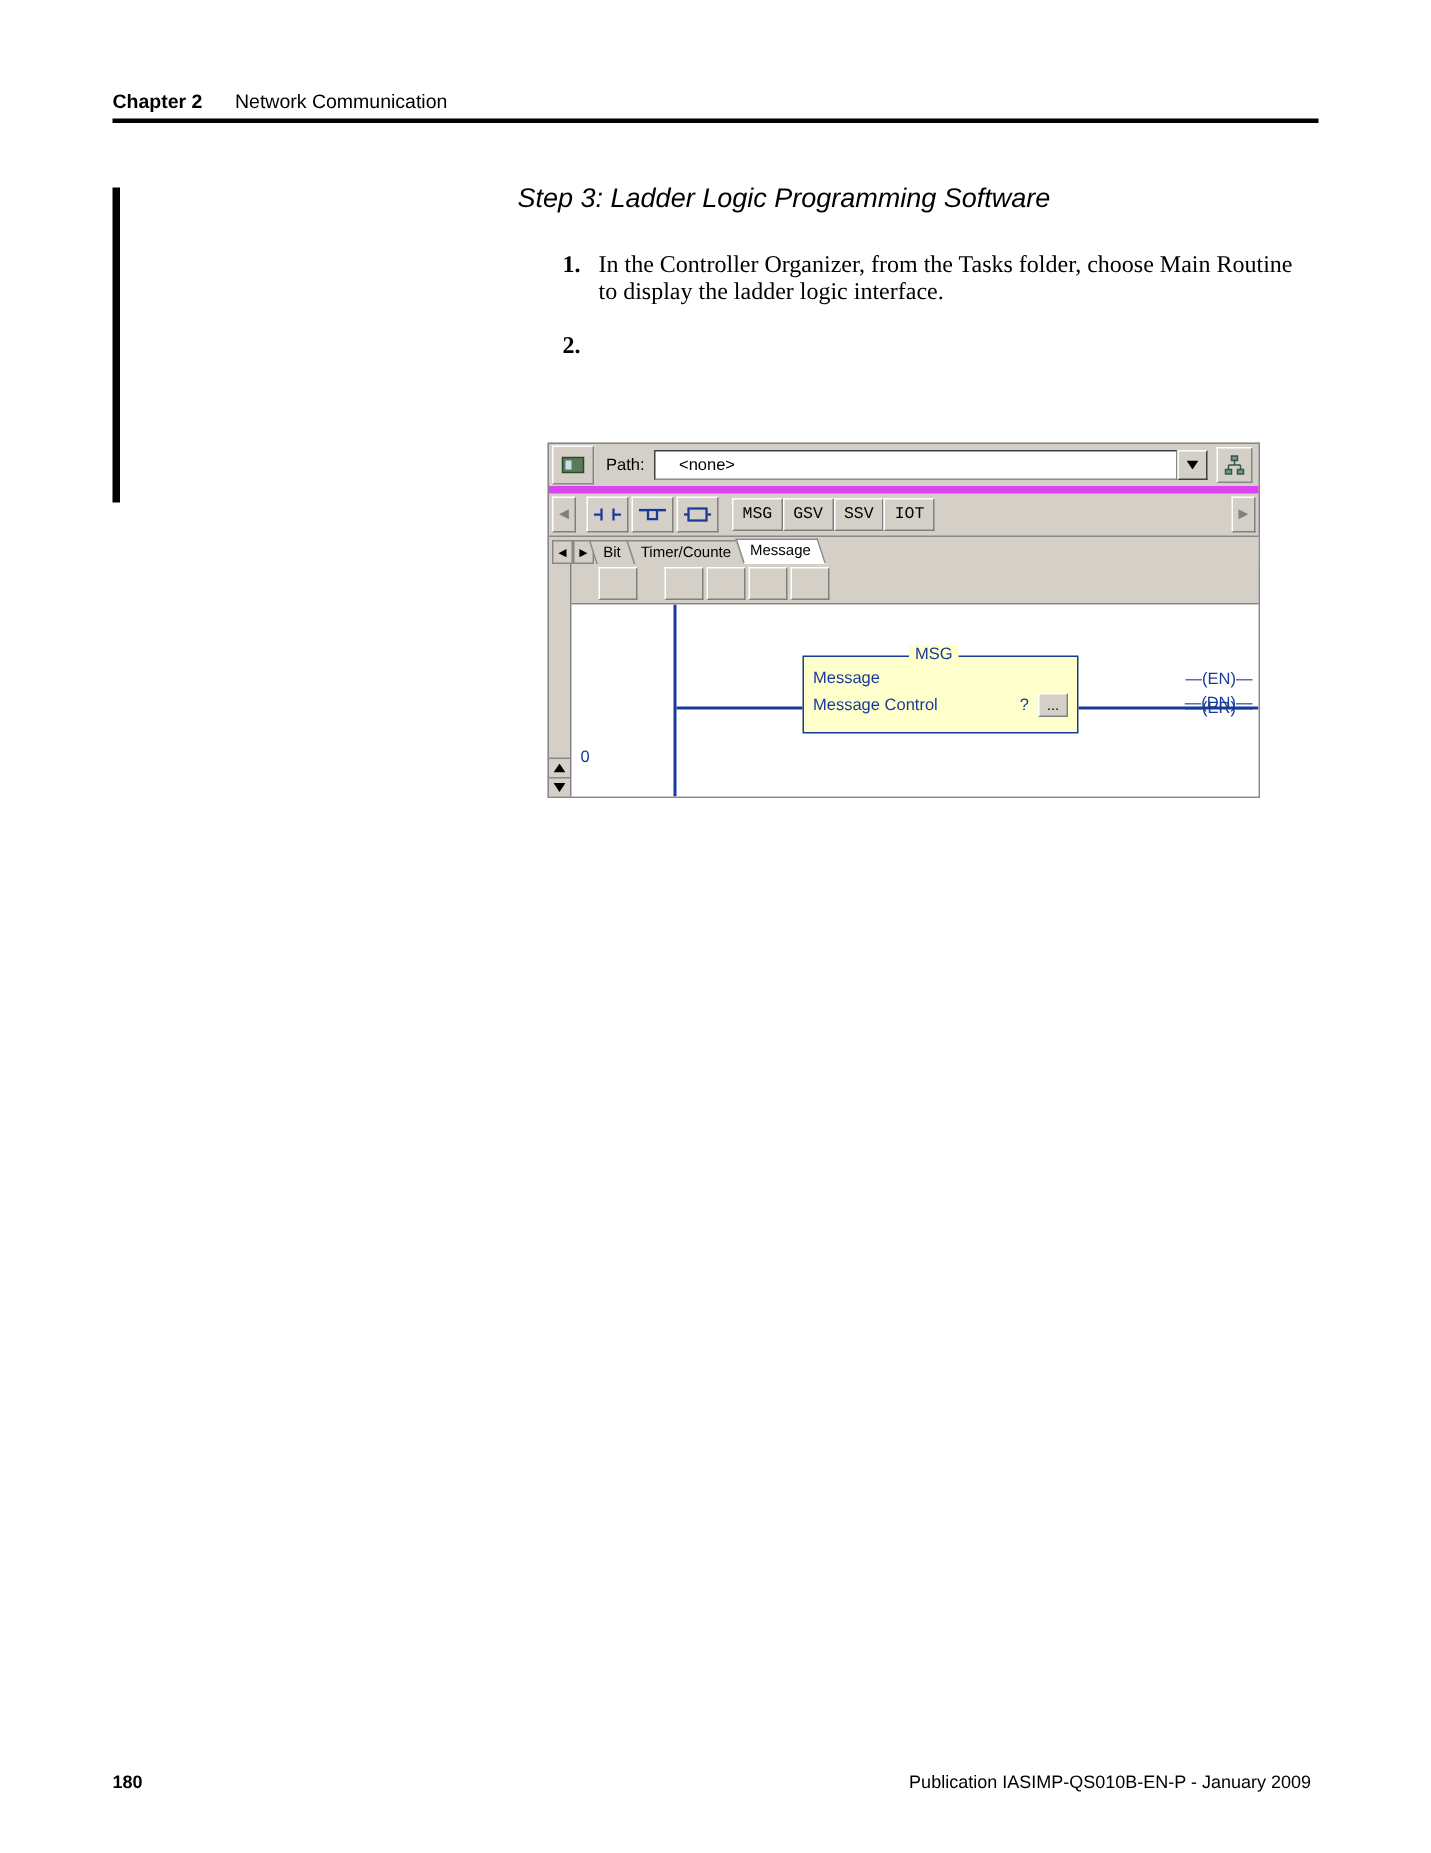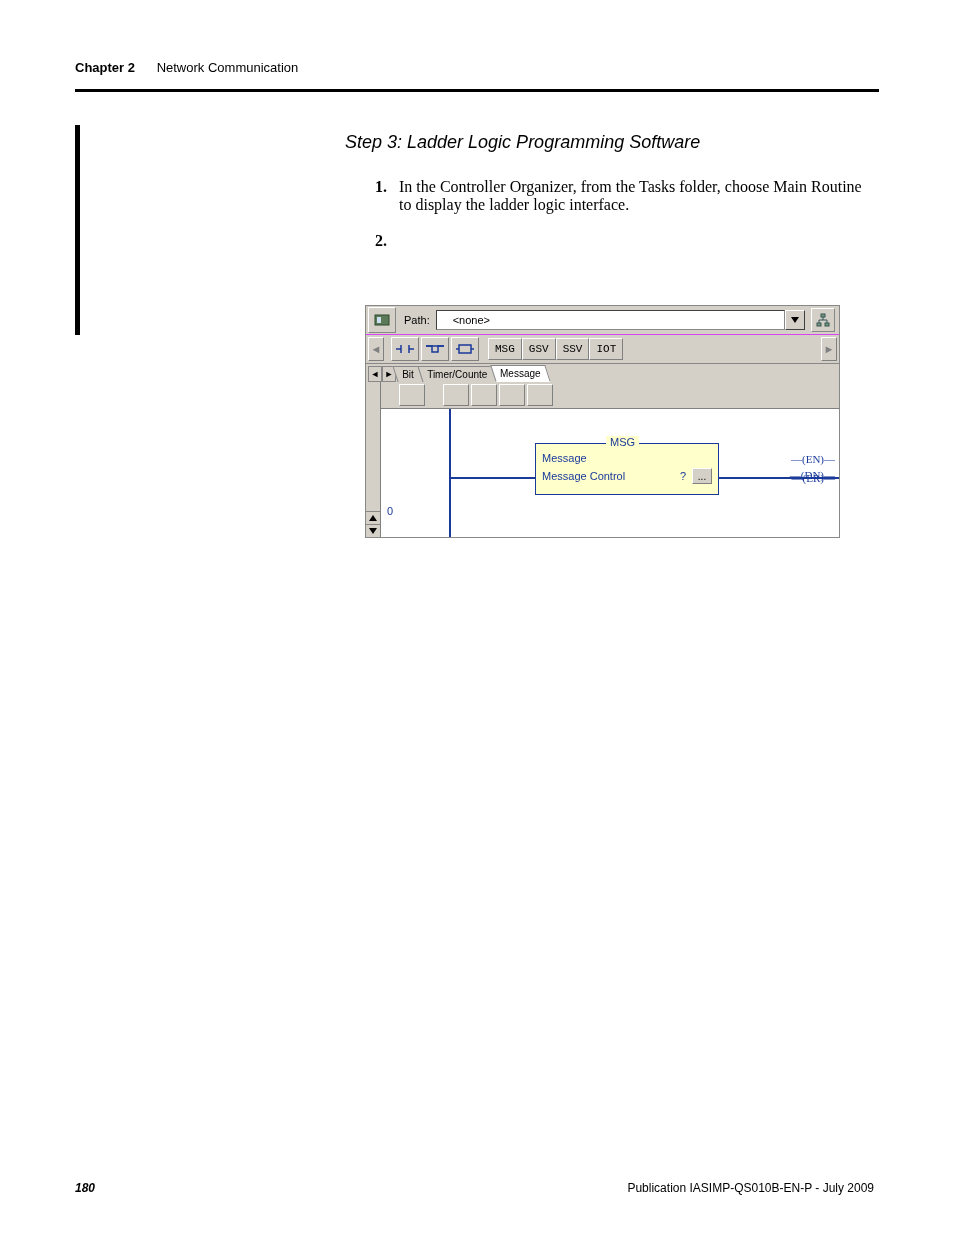--- a/index.html
+++ b/index.html
@@ -15,21 +15,21 @@
   }
   .page {
     padding: 60px 75px 0 75px;
     box-sizing: border-box;
     height: 100%;
     position: relative;
   }
   .header {
     font-family: Arial, Helvetica, sans-serif;
     font-size: 13px;
-    padding-bottom: 14px;
+    padding-bottom: 4px;
     border-bottom: 3px solid #000;
     margin-bottom: 40px;
   }
   .header .chap { font-weight: bold; }
   .side-rule {
     position: absolute;
     left: 75px;
     top: 125px;
     width: 5px;
     height: 210px;
@@ -72,21 +72,21 @@
     background: #d4d0c8;
     font-family: Tahoma, Arial, sans-serif;
     font-size: 11px;
     box-sizing: border-box;
   }
   
   .pathbar {
     display: flex;
     align-items: center;
     height: 28px;
-    border-bottom: 1px solid #d946ef;
+    border-bottom: 5px solid #d946ef;
   }
   .pathbar-icon {
     width: 26px;
     height: 24px;
     border: 1px solid #888;
     border-top-color:#fff; border-left-color:#fff;
     background: #d4d0c8;
     margin: 0 4px 0 2px;
     display:flex; align-items:center; justify-content:center;
   }
@@ -256,32 +256,32 @@
     background:#d4d0c8;
     font-size:10px;
     display:flex; align-items:center; justify-content:center;
     margin-left:6px;
   }
   .coil {
     position:absolute;
     right: 4px;
     color:#1a3a9a;
     font-size: 11px;
-    font-family: Liberation Serif, serif;
+    font-family: Liberation Sans, sans-serif;
     white-space:nowrap;
   }
   .footer {
     position:absolute;
     left: 75px; right: 80px; bottom: 40px;
     font-family: Arial, Helvetica, sans-serif;
     font-size: 12px;
     display:flex;
     justify-content:space-between;
   }
-  .footer .pg { font-weight:bold;font-style:italic; }
+  .footer .pg { font-weight:bold; }
 </style>
 </head>
 <body>
 
 <div class="page">
 
   <div class="header">
     <span class="chap">Chapter 2</span>
     &nbsp;&nbsp;&nbsp;&nbsp;
     <span>Network Communication</span>
@@ -435,16 +435,16 @@
           </div>
         </div>
       </div>
 
     </div>
 
   </div>
 
   <div class="footer">
     <span class="pg">180</span>
-    <span>Publication IASIMP-QS010B-EN-P - July 2009</span>
+    <span>Publication IASIMP-QS010B-EN-P - January 2009</span>
   </div>
 
 </div>
 
 </body></html>

